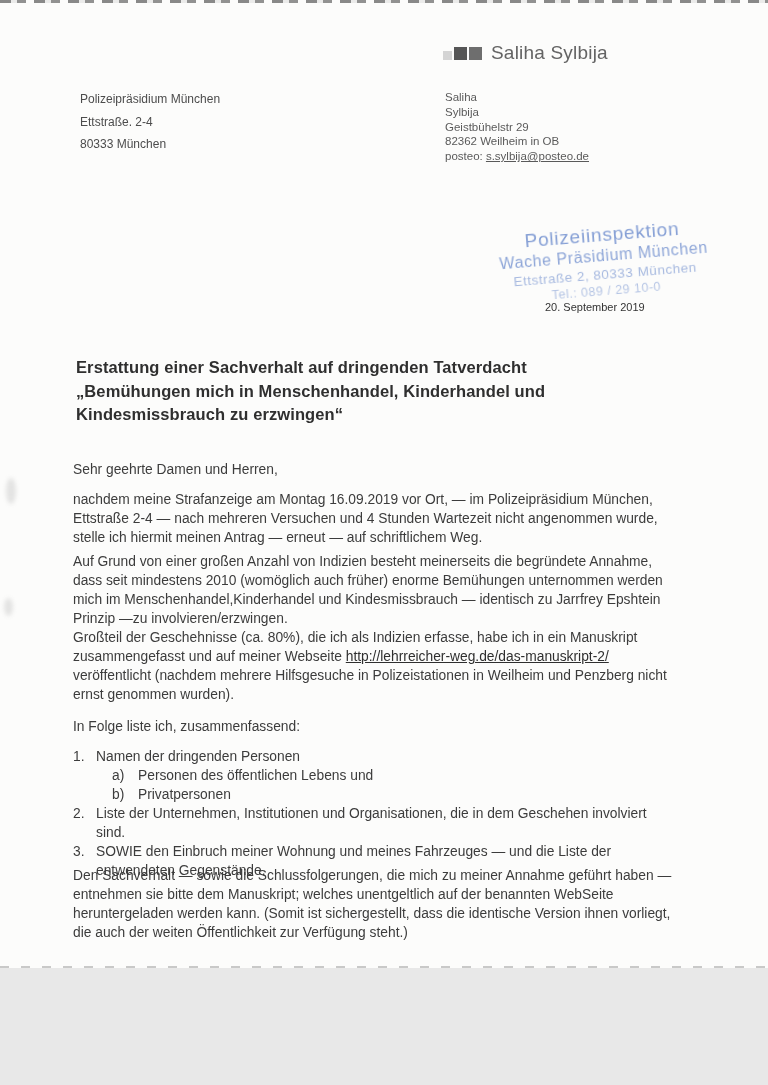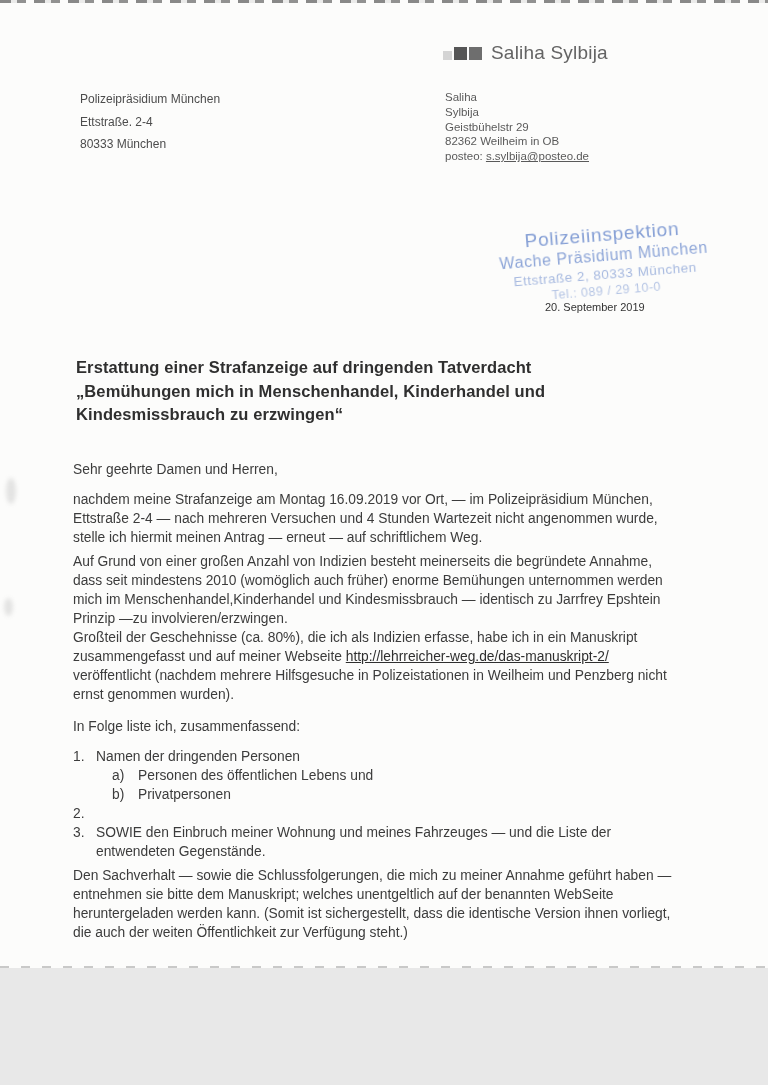--- a/index.html
+++ b/index.html
@@ -117,21 +117,21 @@
 
   <div class="stamp">
     <div class="l1">Polizeiinspektion</div>
     <div class="l2">Wache Präsidium München</div>
     <div class="l3">Ettstraße 2, 80333 München</div>
     <div class="l4">Tel.: 089 / 29 10-0</div>
   </div>
 
   <div class="dateline">20. September 2019</div>
 
-  <div class="subject">Erstattung einer Strafanzeige auf dringenden Tatverdacht
+  <div class="subject">Erstattung einer Sachverhalt auf dringenden Tatverdacht
 „Bemühungen mich in Menschenhandel, Kinderhandel und
 Kindesmissbrauch zu erzwingen“</div>
 
   <div class="para salutation">Sehr geehrte Damen und Herren,</div>
 
   <div class="para p1">nachdem meine Strafanzeige am Montag 16.09.2019 vor Ort, — im Polizeipräsidium München,
 Ettstraße 2-4 — nach mehreren Versuchen und 4 Stunden Wartezeit nicht angenommen wurde,
 stelle ich hiermit meinen Antrag — erneut — auf schriftlichem Weg.</div>
 
   <div class="para p2">Auf Grund von einer großen Anzahl von Indizien besteht meinerseits die begründete Annahme,
@@ -154,20 +154,22 @@
     <div class="subli">
       <span class="marker">a)</span>
       <span class="txt">Personen des öffentlichen Lebens und</span>
     </div>
     <div class="subli">
       <span class="marker">b)</span>
       <span class="txt">Privatpersonen</span>
     </div>
     <div class="li">
       <span class="marker">2.</span>
+      <span class="txt">Liste der Unternehmen, Institutionen und Organisationen, die in dem Geschehen involviert
+sind.</span>
     </div>
     <div class="li">
       <span class="marker">3.</span>
       <span class="txt">SOWIE den Einbruch meiner Wohnung und meines Fahrzeuges — und die Liste der
 entwendeten Gegenstände.</span>
     </div>
   </div>
 
   <div class="para p4">Den Sachverhalt — sowie die Schlussfolgerungen, die mich zu meiner Annahme geführt haben —
 entnehmen sie bitte dem Manuskript; welches unentgeltlich auf der benannten WebSeite

